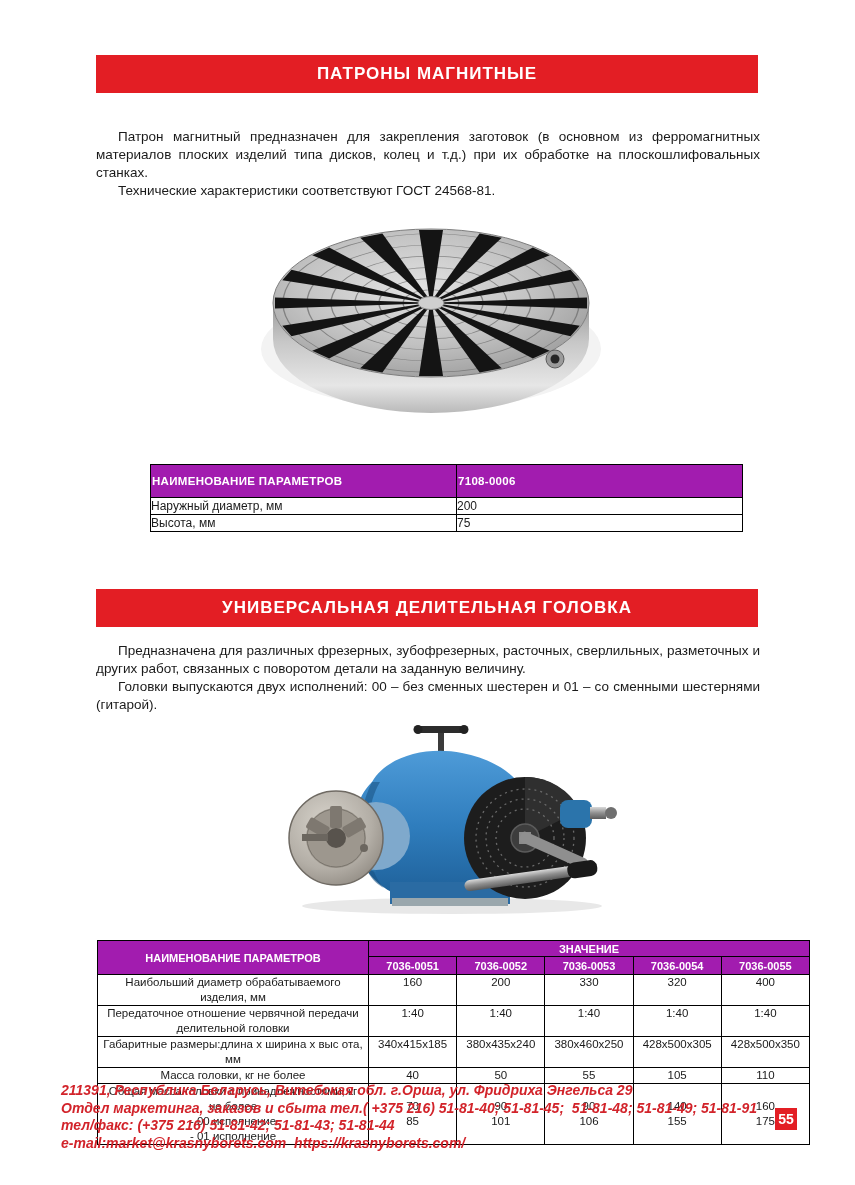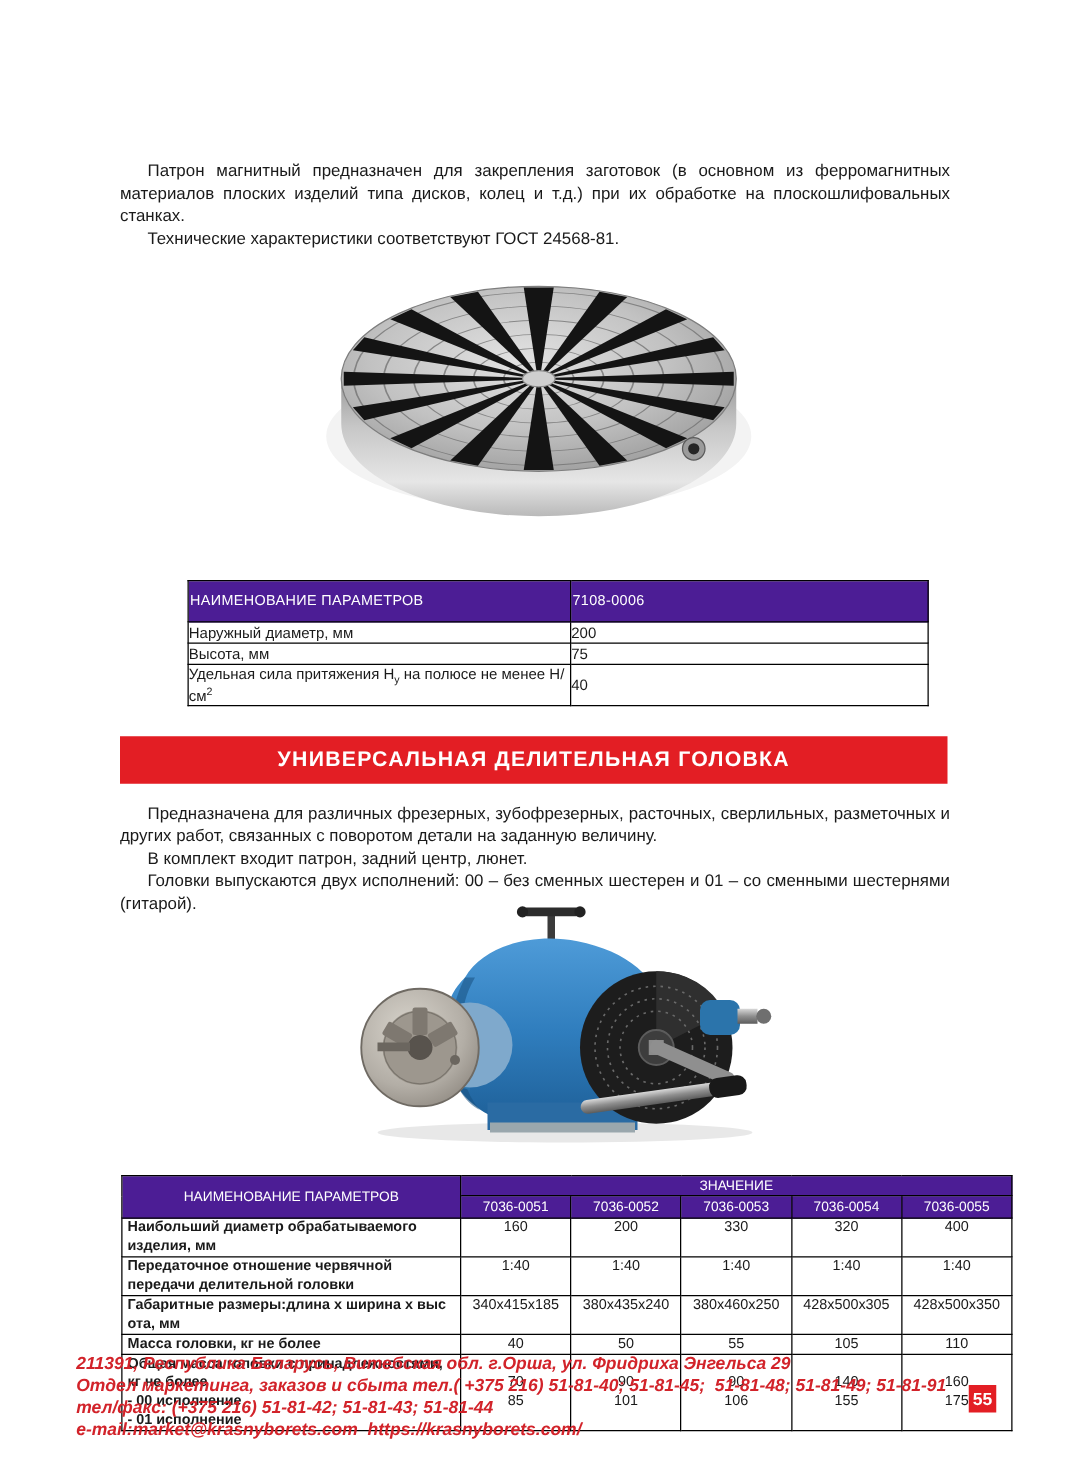--- a/index.html
+++ b/index.html
@@ -17,35 +17,35 @@
   .para { position:absolute; left:96px; width:664px; font-size:13.5px; line-height:18px; }
   .para p { margin:0; text-indent:22px; text-align:justify; }
   .para1 { top:128px; }
   .para2 { top:642px; }
   .img-wrap { position:absolute; }
   .chuck-img { left:233px; top:211px; }
   .head-img  { left:272px; top:720px; }
 
   table { border-collapse:collapse; table-layout:fixed; }
   th, td { border:1px solid #000; }
-  th { background:#4c1d95; color:#ffffff; font-weight:normal; }
+  th { background:#a21caf; color:#ffffff; font-weight:bold; }
 
   .t1 { position:absolute; left:150px; top:464px; width:590px; }
   .t1 th { height:30px; font-size:11.5px; letter-spacing:0.3px; }
   .t1 td { height:16px; font-size:12px; padding:0 0;margin-left:12px; }
   .t1 .c-name  { width:303px; text-align:left; }
   .t1 .c-value { width:283px; text-align:left; }
 
   .t2 { position:absolute; left:97px; top:940px; width:713px; }
   .t2 th { font-size:11px; }
   .t2 .h-param { width:268px; }
   .t2 .h-value { height:13px; }
   .t2 .h-model { height:15px; width:88px; }
   .t2 td { font-size:11.5px; line-height:15px; padding:0 4px; vertical-align:top; }
-  .t2 td.name { text-align:left;font-weight:bold; }
+  .t2 td.name { text-align:center; }
   .t2 td.val  { text-align:center; padding:0 1px; }
   .multiline { white-space:pre-line; }
 
   .sub { font-size:8.5px; vertical-align:sub; }
   .sup { font-size:8.5px; vertical-align:super; }
 
   .footer {
     position:absolute; left:61px; top:1082px; width:700px;
     color:#d2232a; font-weight:bold; font-style:italic;
     font-size:14px; line-height:17.5px;
@@ -55,20 +55,23 @@
     position:absolute; left:775px; top:1108px; width:22px; height:22px;
     background:#e31e24; color:#ffffff; font-size:14px; font-weight:bold;
     display:flex; align-items:center; justify-content:center;
   }
 </style>
 </head>
 <body>
 
 <div class="page">
 
+  <div class="banner banner1">
+    <span>ПАТРОНЫ МАГНИТНЫЕ</span>
+  </div>
 
   <div class="para para1">
     <p>Патрон магнитный предназначен для закрепления заготовок (в основном из ферромагнитных материалов плоских изделий типа дисков, колец и т.д.) при их обработке на плоскошлифовальных станках.</p>
     <p>Технические характеристики соответствуют ГОСТ 24568-81.</p>
   </div>
 
   <div class="img-wrap chuck-img">
     <svg width="390" height="210" viewBox="0 0 390 210">
       <defs>
         <linearGradient id="sideGrad" x1="0" y1="0" x2="0" y2="1">
@@ -126,34 +129,29 @@
       <th class="c-value">7108-0006</th>
     </tr>
     <tr>
       <td class="c-name">Наружный диаметр, мм</td>
       <td class="c-value">200</td>
     </tr>
     <tr>
       <td class="c-name">Высота, мм</td>
       <td class="c-value">75</td>
     </tr>
-    <tr>
-      <td class="c-name"><span>Удельная сила притяжения Н</span><span class="sub">у</span><span> на полюсе не менее Н/см</span><span class="sup">2</span></td>
-      <td class="c-value">40</td>
-    </tr>
   </tbody>
     </table>
 
   <div class="banner banner2">
     <span>УНИВЕРСАЛЬНАЯ ДЕЛИТЕЛЬНАЯ ГОЛОВКА</span>
   </div>
 
   <div class="para para2">
     <p>Предназначена для различных фрезерных, зубофрезерных, расточных, сверлильных, разметочных и других работ, связанных с поворотом детали на заданную величину.</p>
-    <p>В комплект входит патрон, задний центр, люнет.</p>
     <p>Головки выпускаются двух исполнений: 00 – без сменных шестерен и 01 – со сменными шестернями (гитарой).</p>
   </div>
 
   <div class="img-wrap head-img">
     <svg width="350" height="200" viewBox="0 0 350 200">
       <defs>
         <linearGradient id="blueGrad" x1="0" y1="0" x2="0" y2="1">
           <stop offset="0" stop-color="#4e9bd8"></stop>
           <stop offset="0.5" stop-color="#2f7dbd"></stop>
           <stop offset="1" stop-color="#1d5e96"></stop>

